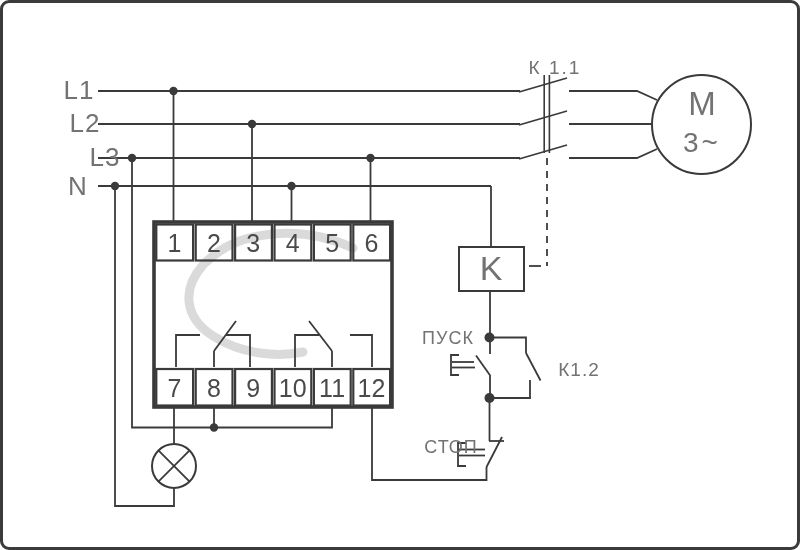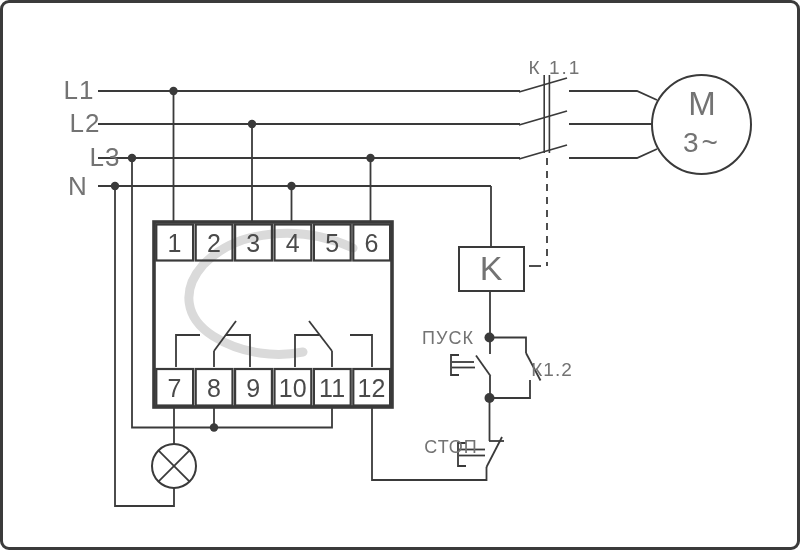--- a/index.html
+++ b/index.html
@@ -181,21 +181,21 @@
     </g>
   </svg>
 
   <div class="lbl lbl-line" style="left:76px;  top:87px;">L1</div>
   <div class="lbl lbl-line" style="left:82px;  top:120px;">L2</div>
   <div class="lbl lbl-line" style="left:75px;  top:154px;margin-left:27px;">L3</div>
   <div class="lbl lbl-line" style="left:75px;  top:183px;">N</div>
 
   <div class="lbl lbl-k11" style="left:552px; top:64px;">К 1.1</div>
   <div class="lbl lbl-coil" style="left:488px; top:265px;">K</div>
-  <div class="lbl lbl-k12" style="left:549px; top:366px;">К1.2</div>
+  <div class="lbl lbl-k12" style="left:576px; top:366px;">К1.2</div>
 
   <div class="lbl lbl-motor" style="left:699px; top:100px;">M</div>
   <div class="lbl lbl-phase" style="left:699px; top:140px;">3~</div>
 
   <div class="lbl lbl-small" style="left:445px; top:335px;text-align:right;">ПУСК</div>
   <div class="lbl lbl-small" style="left:448px; top:444px;">СТОП</div>
 
 </div>
 
 </body></html>

